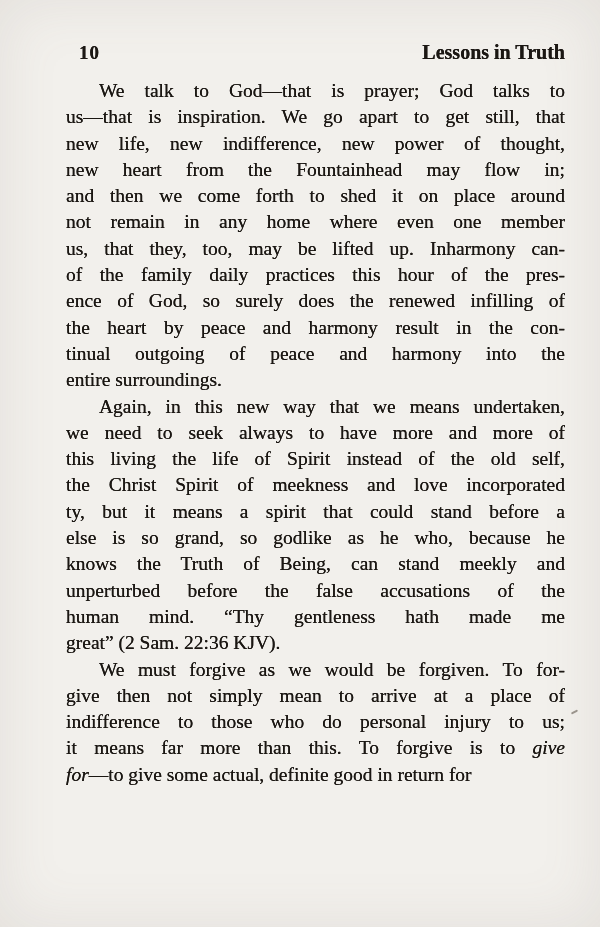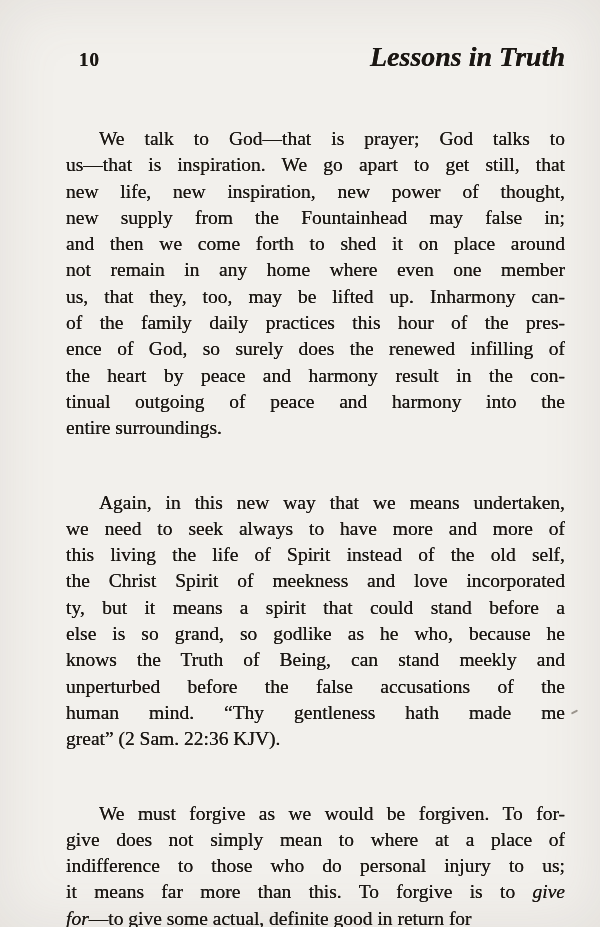--- a/index.html
+++ b/index.html
@@ -25,22 +25,21 @@
   }
   .page-number{
     font-weight:700;
     font-size:19px;
     margin-left:13px;
     letter-spacing:1px;
     text-shadow:0 0 0.5px currentColor;
   }
   .running-title{
     font-weight:700;
-    font-style:italic;
-    font-size:28px;
+    font-size:20px;
     text-shadow:0 0 0.4px currentColor;
     margin-left:20px;
   }
   .text-column{
     position:absolute;
     left:66px;right:35px;top:78px;
   }
   .para{margin:0;padding:0;}
   .line{
     font-size:19.5px;
@@ -49,21 +48,20 @@
     text-align:justify;
     text-align-last:justify;
     white-space:normal;
     text-shadow:0 0 0.5px currentColor;
   }
   .line.last{
     text-align-last:left;
   }
   .line.indent{
     padding-left:33px;
-    margin-top:48px;
   }
   .line em{font-style:italic;}
   .scan-speck{
     position:absolute;
     left:571px;top:711px;
     width:7px;height:2px;
     background:#9a948c;
     border-radius:2px;
     transform:rotate(-28deg);
   }
@@ -76,22 +74,22 @@
   <div class="header">
     <span class="page-number">10</span>
     <span class="running-title">Lessons in Truth</span>
   </div>
 
   <div class="text-column">
 
     <div class="para">
       <div class="line indent">We talk to God—that is prayer; God talks to</div>
       <div class="line">us—that is inspiration. We go apart to get still, that</div>
-      <div class="line">new life, new inspiration, new power of thought,</div>
-      <div class="line">new supply from the Fountainhead may false in;</div>
+      <div class="line">new life, new indifference, new power of thought,</div>
+      <div class="line">new heart from the Fountainhead may flow in;</div>
       <div class="line">and then we come forth to shed it on place around</div>
       <div class="line">not remain in any home where even one member</div>
       <div class="line">us, that they, too, may be lifted up. Inharmony can-</div>
       <div class="line">of the family daily practices this hour of the pres-</div>
       <div class="line">ence of God, so surely does the renewed infilling of</div>
       <div class="line">the heart by peace and harmony result in the con-</div>
       <div class="line">tinual outgoing of peace and harmony into the</div>
       <div class="line last">entire surroundings.</div>
     </div>
 
@@ -103,21 +101,21 @@
       <div class="line">ty, but it means a spirit that could stand before a</div>
       <div class="line">else is so grand, so godlike as he who, because he</div>
       <div class="line">knows the Truth of Being, can stand meekly and</div>
       <div class="line">unperturbed before the false accusations of the</div>
       <div class="line">human mind. “Thy gentleness hath made me</div>
       <div class="line last">great” (2 Sam. 22:36 KJV).</div>
     </div>
 
     <div class="para">
       <div class="line indent">We must forgive as we would be forgiven. To for-</div>
-      <div class="line">give does not simply mean to where at a place of</div>
+      <div class="line">give then not simply mean to arrive at a place of</div>
       <div class="line">indifference to those who do personal injury to us;</div>
       <div class="line"><span>it means far more than this. To forgive is to </span><em>give</em></div>
       <div class="line last"><em>for</em><span>—to give some actual, definite good in return for</span></div>
     </div>
 
   </div>
 
   <div class="scan-speck"></div>
 
 </div>

